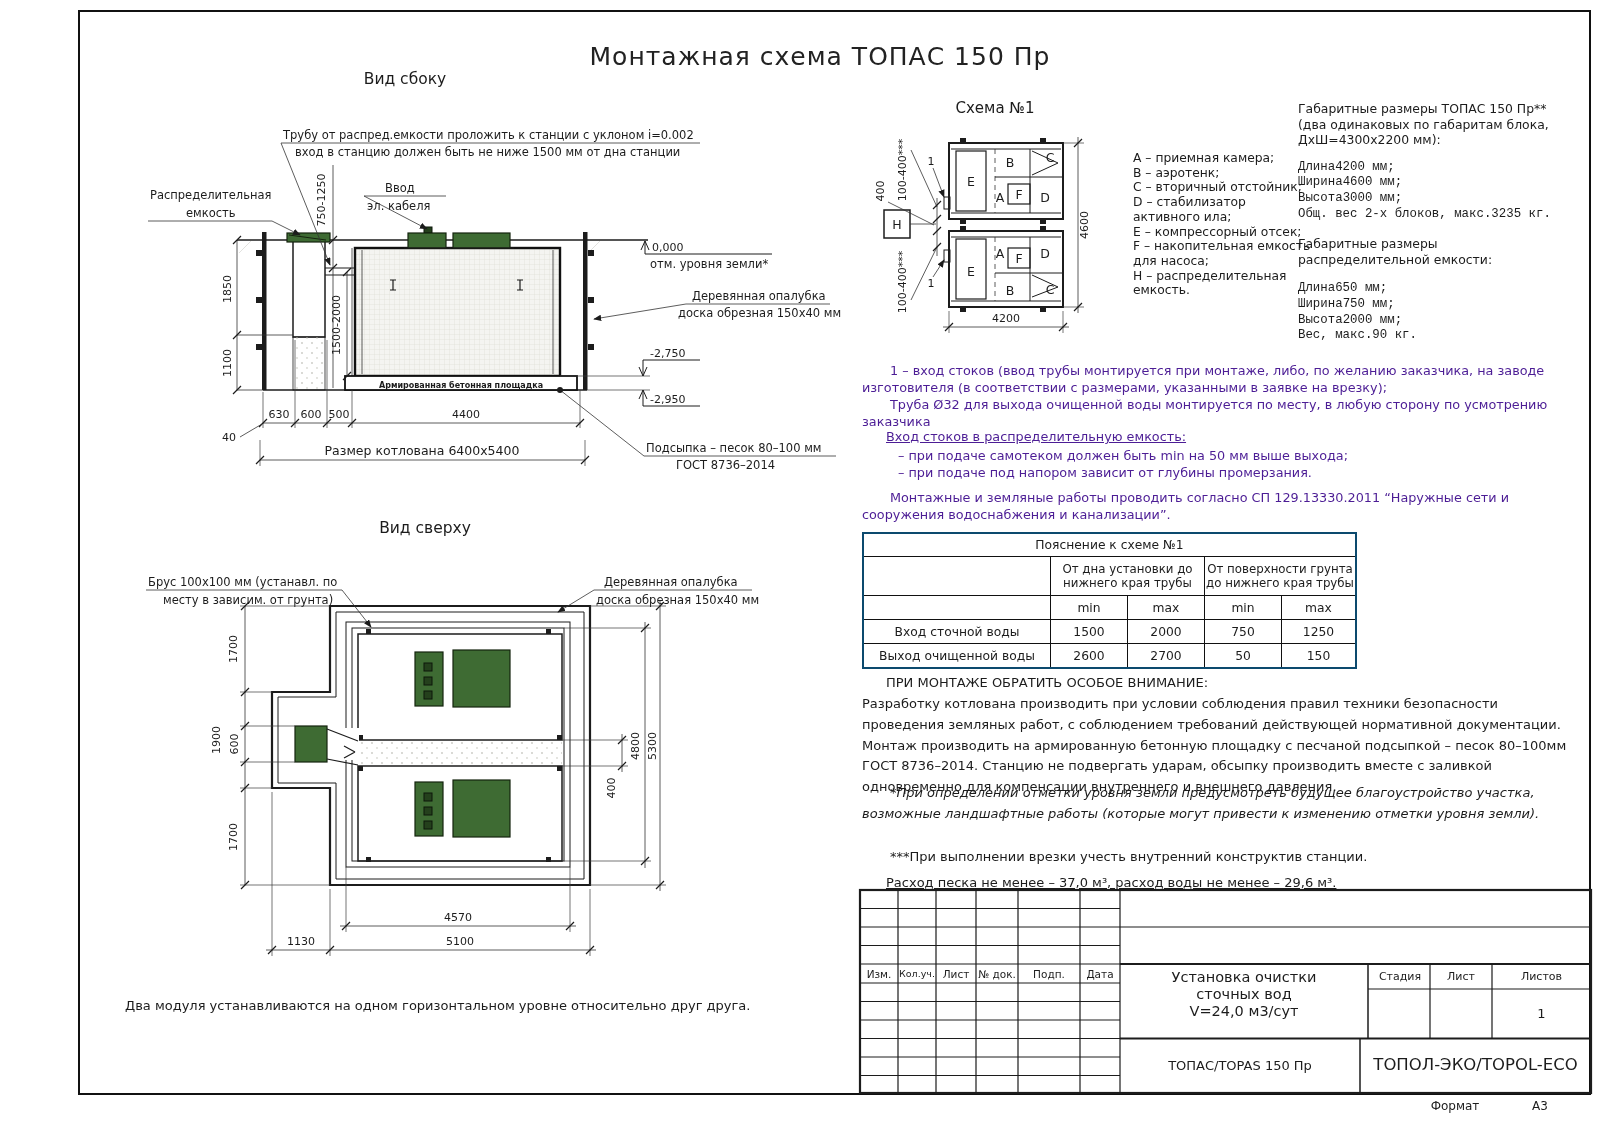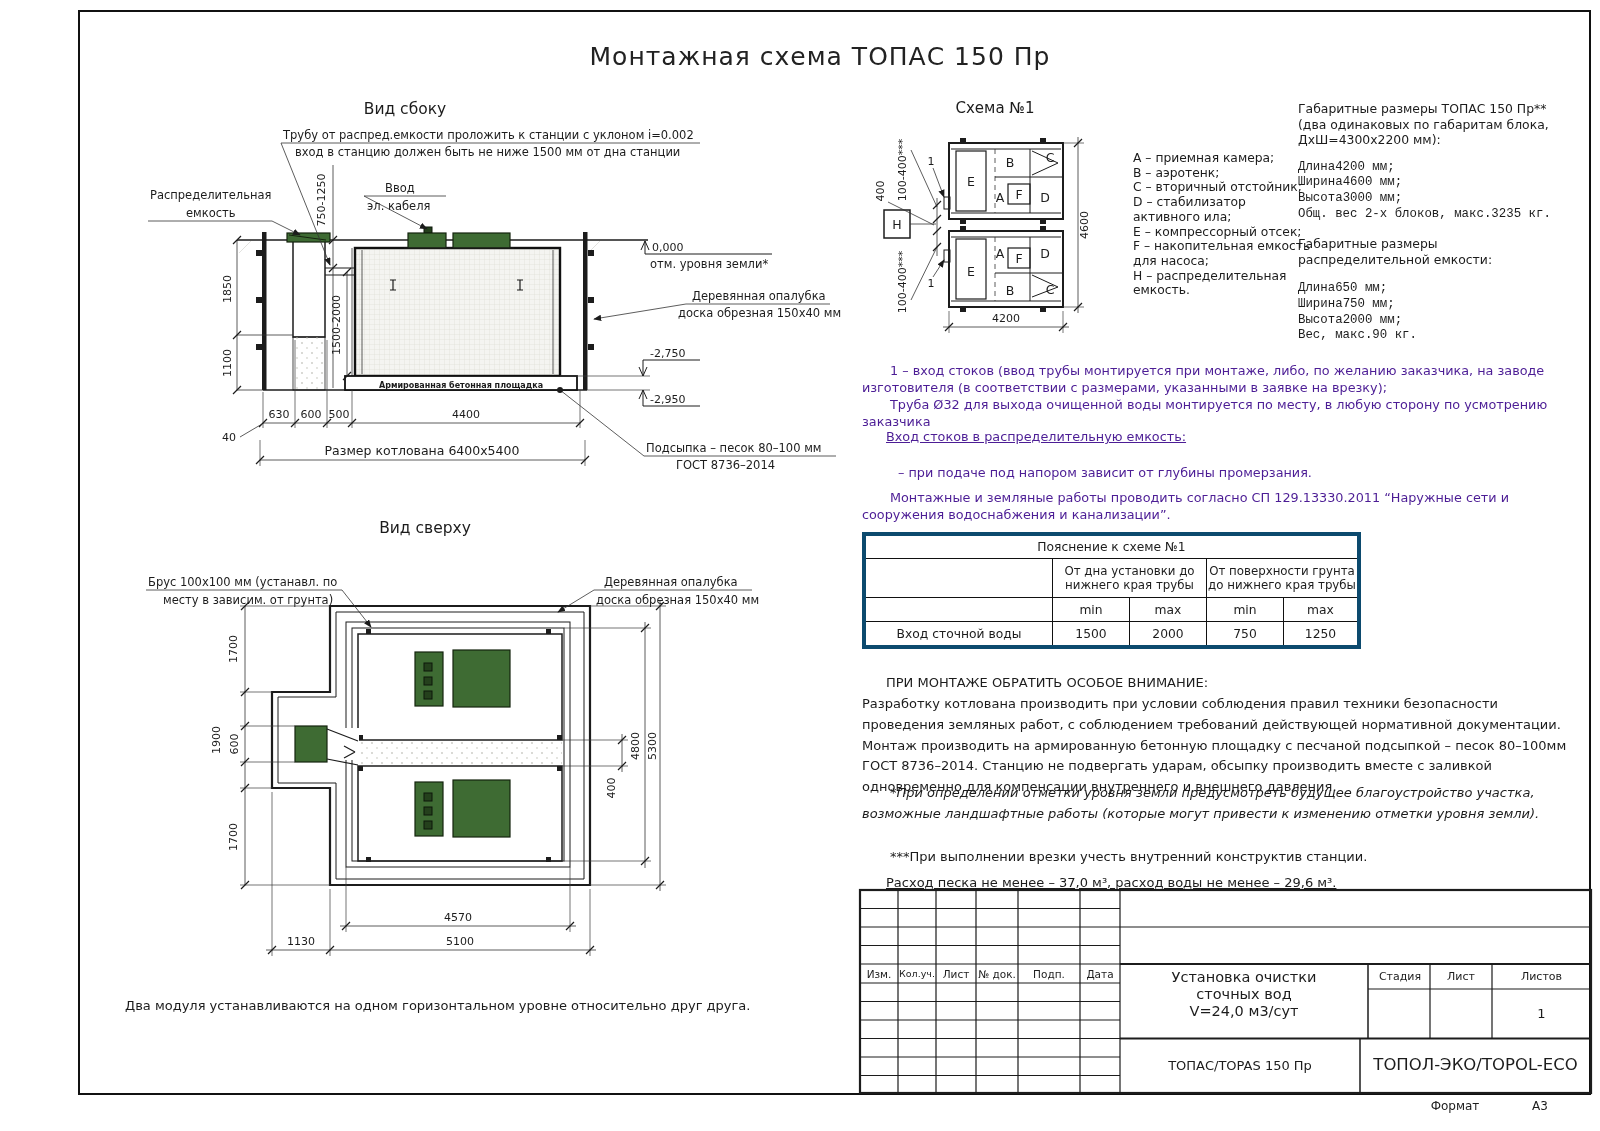--- a/index.html
+++ b/index.html
@@ -28,21 +28,21 @@
   .wht{fill:#fff;}
   
   .txt{font-size:12.8px;line-height:17px;color:#4c1d95;}
   .ind{text-indent:28px;}
   .ul{text-decoration:underline;}
   .legend div{font-size:12.3px;line-height:14.7px;}
   .specs{font-size:12.4px;line-height:15.6px;}
   .specrow{display:flex;font-family:Liberation Mono, monospace;}
   table.exp{border-collapse:collapse;font-size:12.3px;}
   table.exp td{border:1.5px solid #111;padding:0;text-align:center;vertical-align:middle;}
-  table.exp{border:4px solid #0c4a6e;}
+  table.exp{border:2px solid #0c4a6e;}
   .wrn{font-size:13px;line-height:20.8px;}
   .fnote{font-size:13px;line-height:21px;}
   .stamp-t{position:absolute;font-size:11px;}
 </style>
 </head>
 <body>
 
 <div id="page">
   <div id="frame"></div>
 
@@ -327,21 +327,21 @@
       <path class="ln w12" d="M860,964 H1120 M860,983 H1120"></path>
       <path class="ln w12" d="M1120,927 H1591"></path>
       <path class="ln" stroke-width="2" d="M1120,964 H1591 M1120,1038.5 H1591"></path>
       <path class="ln w15" d="M1368,964 V1038.5"></path>
       <path class="ln w12" d="M1430,964 V1038.5 M1492,964 V1038.5 M1368,989 H1591"></path>
       <path class="ln w15" d="M1360,1038.5 V1093"></path>
     </g>
   </svg>
 
   <div class="abs ctr t-main" style="left:500px;top:42px;width:640px;">Монтажная схема ТОПАС 150 Пр</div>
-  <div class="abs ctr t-view" style="left:300px;top:100px;width:210px;">Вид сбоку</div>
+  <div class="abs ctr t-view" style="left:300px;top:70px;width:210px;">Вид сбоку</div>
   <div class="abs ctr t-view" style="left:320px;top:519px;width:210px;">Вид сверху</div>
   <div class="abs ctr" style="left:905px;top:99px;width:180px;font-size:15px;">Схема №1</div>
 
   <div class="abs legend" style="left:1133px;top:151px;width:180px;">
     <div>A – приемная камера;</div>
     <div>B – аэротенк;</div>
     <div>C – вторичный отстойник;</div>
     <div>D – стабилизатор</div>
     <div>активного ила;</div>
     <div>E – компрессорный отсек;</div>
@@ -390,20 +390,21 @@
       </div>
     <div class="specrow">
         <span>Вес, макс.</span>
         <span>90 кг.</span>
       </div>
   </div>
 
   <div class="abs txt ind" style="left:862px;top:362px;width:706px;">1 – вход  стоков (ввод трубы монтируется при монтаже, либо, по желанию заказчика, на заводе изготовителя (в соответствии с размерами, указанными в заявке на врезку);</div>
   <div class="abs txt ind" style="left:862px;top:396px;width:712px;">Труба Ø32 для выхода очищенной воды монтируется по месту, в любую сторону по усмотрению заказчика</div>
   <div class="abs txt ul" style="left:886px;top:428px;width:680px;">Вход стоков в распределительную емкость:</div>
+  <div class="abs txt" style="left:898px;top:447px;width:660px;">– при подаче самотеком должен быть min на 50 мм выше выхода;</div>
   <div class="abs txt" style="left:898px;top:464px;width:660px;">– при подаче под напором зависит от глубины промерзания.</div>
   <div class="abs txt ind" style="left:862px;top:489px;width:706px;">Монтажные и земляные работы проводить согласно СП 129.13330.2011 “Наружные сети и сооружения водоснабжения и канализации”.</div>
 
   <div class="abs" style="left:862px;top:532px;">
     <table class="exp">
       <tbody>
           <tr>
             <td colspan="5" style="width:487px;height:22px;">Пояснение к схеме №1</td>
           </tr>
       <tr>
@@ -418,20 +419,27 @@
         <td style="width:76px;">min</td>
         <td style="width:73px;">max</td>
       </tr>
       <tr>
         <td style="height:23px;">Вход сточной воды</td>
         <td>1500</td>
         <td>2000</td>
         <td>750</td>
         <td>1250</td>
       </tr>
+      <tr>
+        <td style="height:23px;">Выход очищенной воды</td>
+        <td>2600</td>
+        <td>2700</td>
+        <td>50</td>
+        <td>150</td>
+      </tr>
     </tbody>
       </table>
   </div>
 
   <div class="abs wrn" style="left:886px;top:673px;width:690px;">ПРИ МОНТАЖЕ ОБРАТИТЬ ОСОБОЕ ВНИМАНИЕ:</div>
   <div class="abs wrn" style="left:862px;top:694px;width:712px;">Разработку котлована производить при условии соблюдения правил техники безопасности проведения земляных работ, с соблюдением требований действующей нормативной документации.  Монтаж производить на армированную бетонную площадку с песчаной подсыпкой – песок 80–100мм ГОСТ 8736–2014. Станцию не подвергать ударам, обсыпку производить вместе с заливкой одновременно для компенсации внутреннего и внешнего давления.</div>
 
   <div class="abs fnote ind" style="left:862px;top:782px;width:712px;font-style:italic;">*При определении отметки уровня земли предусмотреть будущее благоустройство участка, возможные ландшафтные работы (которые могут привести к изменению отметки уровня земли).</div>
   <div class="abs fnote ind" style="left:862px;top:846px;width:712px;">***При выполнении врезки учесть внутренний конструктив станции.</div>
 

